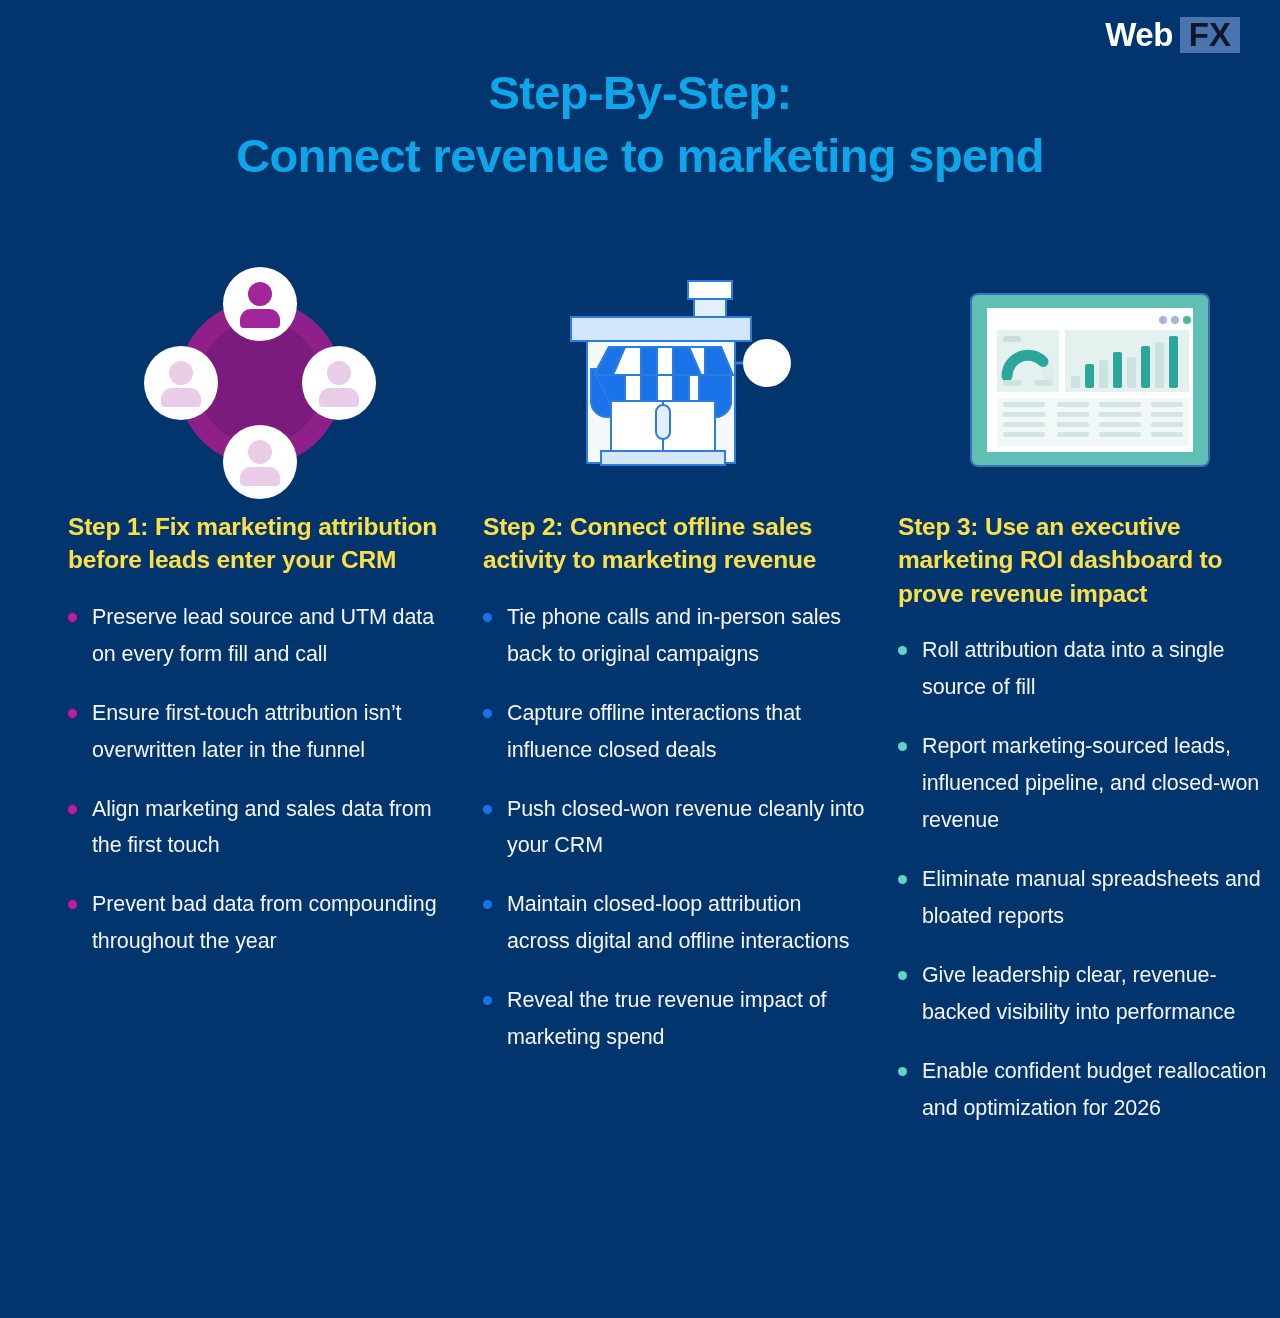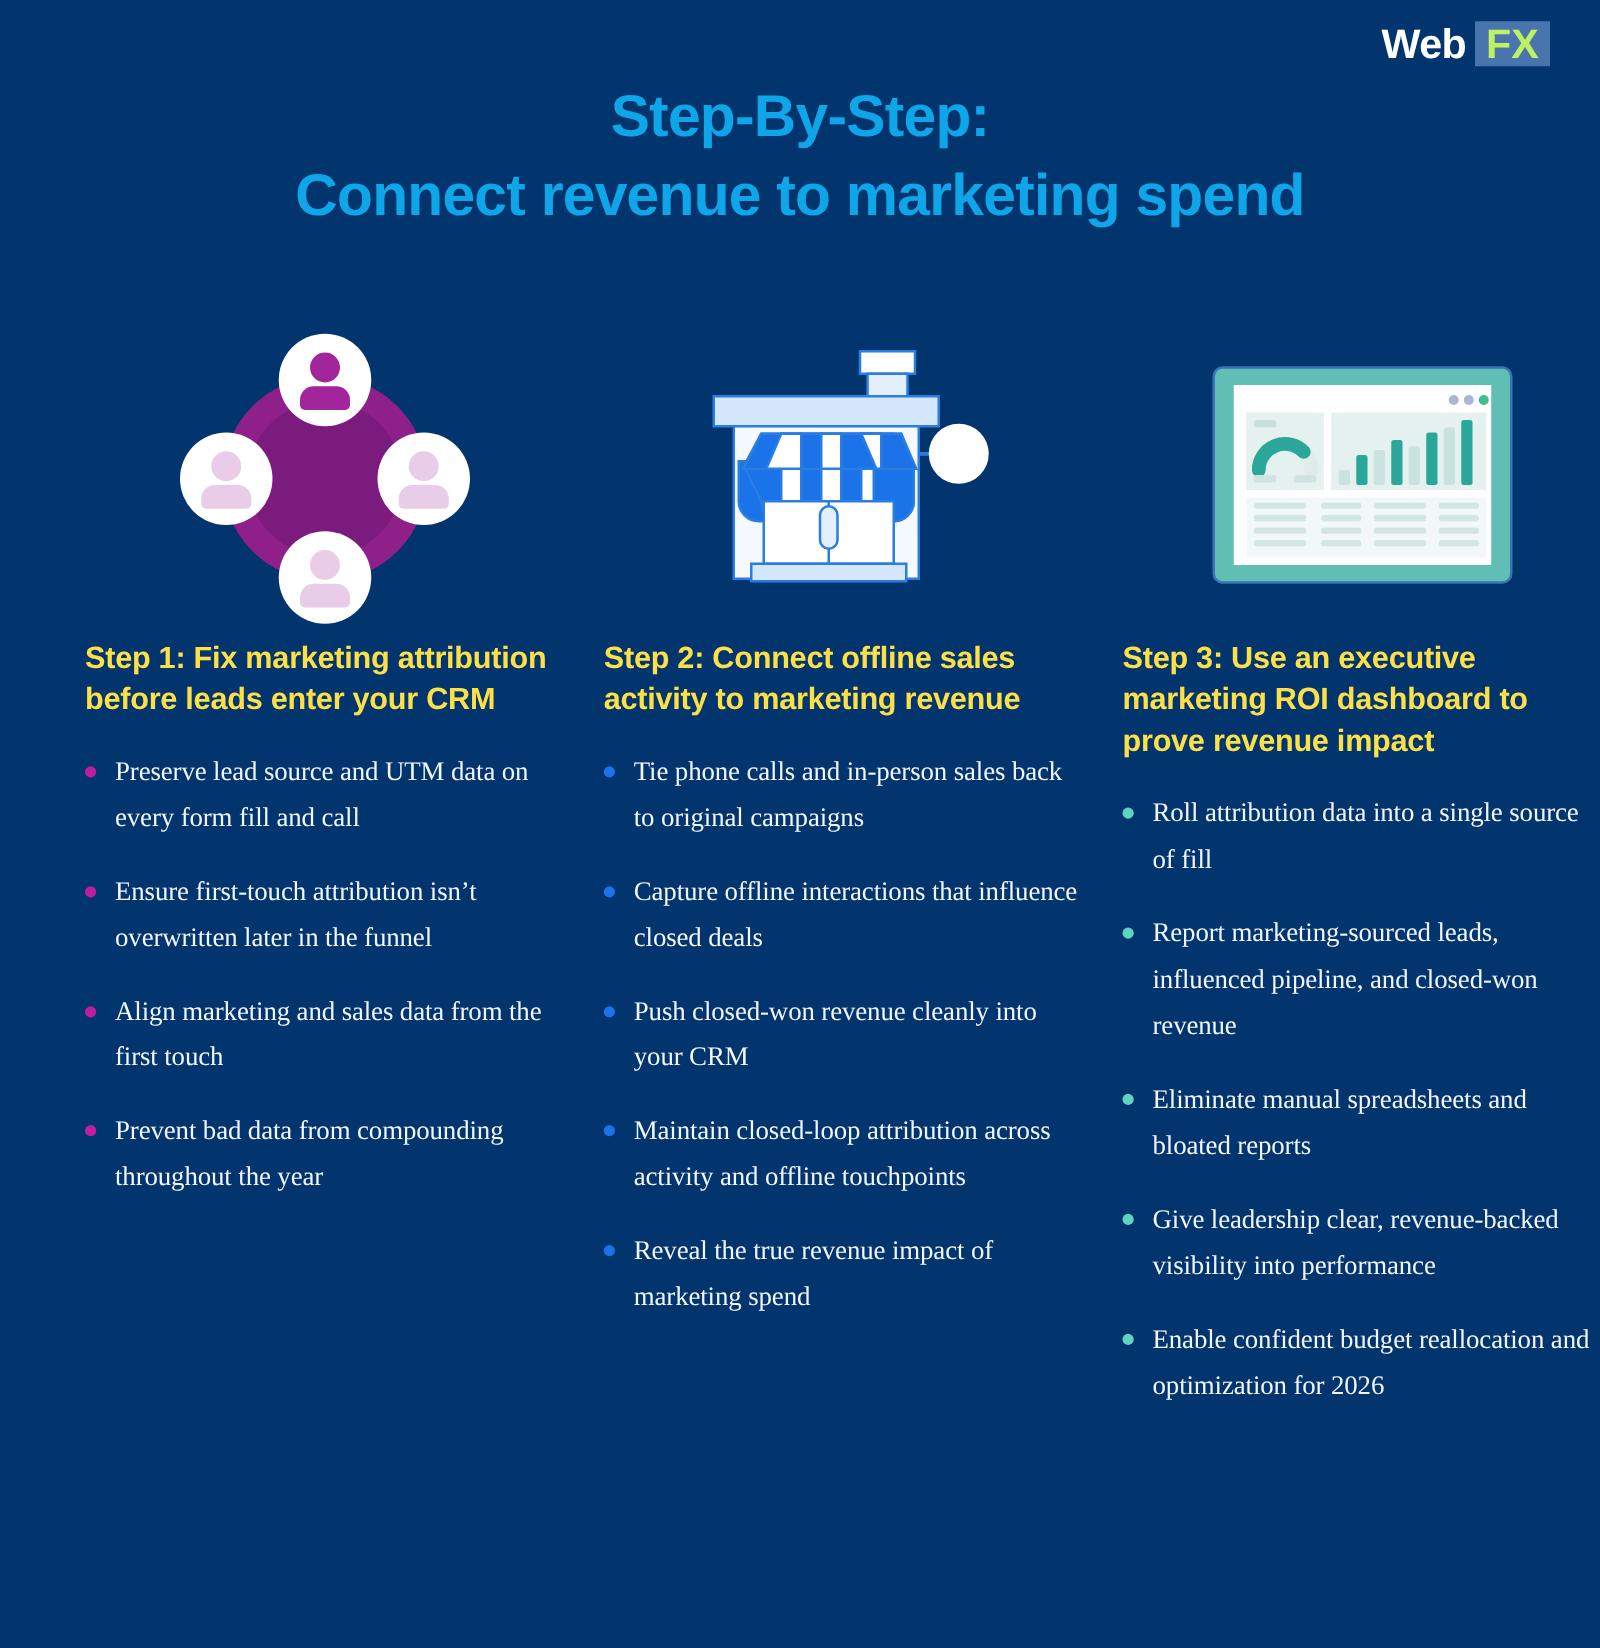--- a/index.html
+++ b/index.html
@@ -25,21 +25,21 @@
   .logo-web {
     color: #ffffff;
     font-size: 33px;
     font-weight: 700;
     letter-spacing: -0.5px;
     line-height: 36px;
     padding-right: 7px;
   }
   .logo-fx {
     background: #4a74ad;
-    color: #bef264;
+    color: #0f172a;
     font-size: 33px;
     font-weight: 700;
     line-height: 36px;
     padding: 0 9px;
     letter-spacing: 0px;
   }
 
   
   .title {
     position: absolute;
@@ -84,21 +84,20 @@
     font-weight: 700;
     line-height: 1.36;
     letter-spacing: -0.2px;
     padding: 0 16px 0 16px;
     margin-bottom: 22px;
   }
 
   .bullets {
     list-style: none;
     padding: 0 16px 0 16px;
-    font-family: Liberation Serif, serif;
   }
   .bullet {
     display: flex;
     align-items: flex-start;
     margin-bottom: 22px;
   }
   .bullet-dot {
     flex: 0 0 auto;
     width: 9px;
     height: 9px;
@@ -279,21 +278,21 @@
       <li class="bullet">
         <span class="bullet-dot" style="background:#1a73e8"></span>
         <span class="bullet-text">Capture offline interactions that influence closed deals</span>
       </li>
       <li class="bullet">
         <span class="bullet-dot" style="background:#1a73e8"></span>
         <span class="bullet-text">Push closed-won revenue cleanly into your CRM</span>
       </li>
       <li class="bullet">
         <span class="bullet-dot" style="background:#1a73e8"></span>
-        <span class="bullet-text">Maintain closed-loop attribution across activity and offline touchpoints</span>
+        <span class="bullet-text">Maintain closed-loop attribution across digital and offline interactions</span>
       </li>
       <li class="bullet">
         <span class="bullet-dot" style="background:#1a73e8"></span>
         <span class="bullet-text">Reveal the true revenue impact of marketing spend</span>
       </li>
     </ul>
   </div>
 
   <div class="column">
     <div class="icon-wrap">

